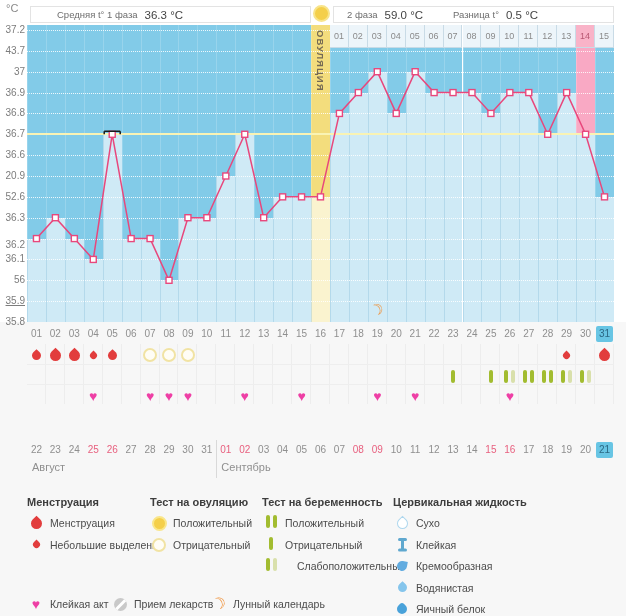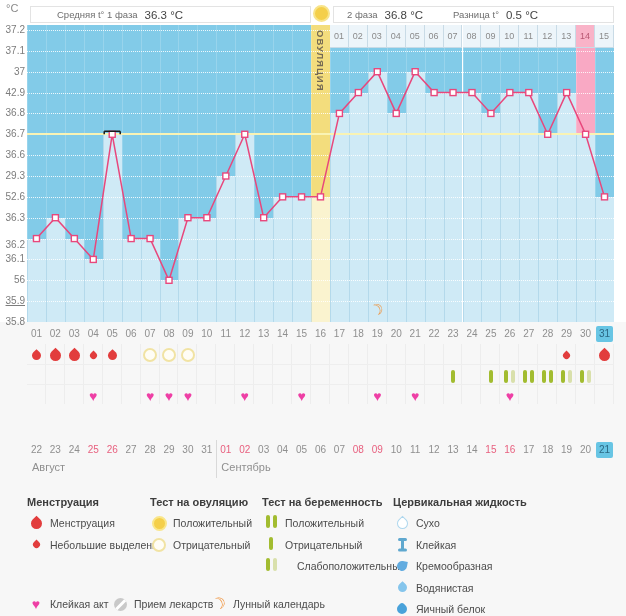--- a/index.html
+++ b/index.html
@@ -62,34 +62,34 @@
   <div class="lower-panel"></div>
   <div class="unit">°C</div>
 
   <div class="hdr-box hdr-left">
     <span class="hdr-label">Средняя t° 1 фаза</span>
     <span class="hdr-value">36.3 °C</span>
   </div>
   <div class="ovu-dot"></div>
   <div class="hdr-box hdr-right">
     <span class="hdr-label">2 фаза</span>
-    <span class="hdr-value">36.8 °C</span>
+    <span class="hdr-value">59.0 °C</span>
     <span class="hdr-label hdr-gap">Разница t°</span>
     <span class="hdr-value">0.5 °C</span>
   </div>
 
   <div id="yaxis">
       <div class="ytick" style="top: 24px;">37.2</div>
-      <div class="ytick" style="top: 44.857px;">37.1</div>
+      <div class="ytick" style="top: 44.857px;">43.7</div>
       <div class="ytick" style="top: 65.714px;">37</div>
-      <div class="ytick" style="top: 86.571px;">42.9</div>
+      <div class="ytick" style="top: 86.571px;">36.9</div>
       <div class="ytick" style="top: 107.428px;">36.8</div>
       <div class="ytick" style="top: 128.285px;">36.7</div>
       <div class="ytick" style="top: 149.142px;">36.6</div>
-      <div class="ytick" style="top: 169.999px;">29.3</div>
+      <div class="ytick" style="top: 169.999px;">20.9</div>
       <div class="ytick" style="top: 190.856px;">52.6</div>
       <div class="ytick" style="top: 211.713px;">36.3</div>
       <div class="ytick" style="top: 239px;">36.2</div>
       <div class="ytick" style="top: 253.427px;">36.1</div>
       <div class="ytick" style="top: 274.284px;">56</div>
       <div class="ytick" style="top: 295.141px; text-decoration: underline;">35.9</div>
       <div class="ytick" style="top: 315.998px;">35.8</div>
     </div>
   <div id="plot">
       <div class="col-upper" style="left: 27px; top: 25px; width: 18.935px; height: 213.572px; background: rgb(130, 203, 232); border-left: 1px solid rgba(255, 255, 255, 0.18); box-sizing: border-box;"></div>

